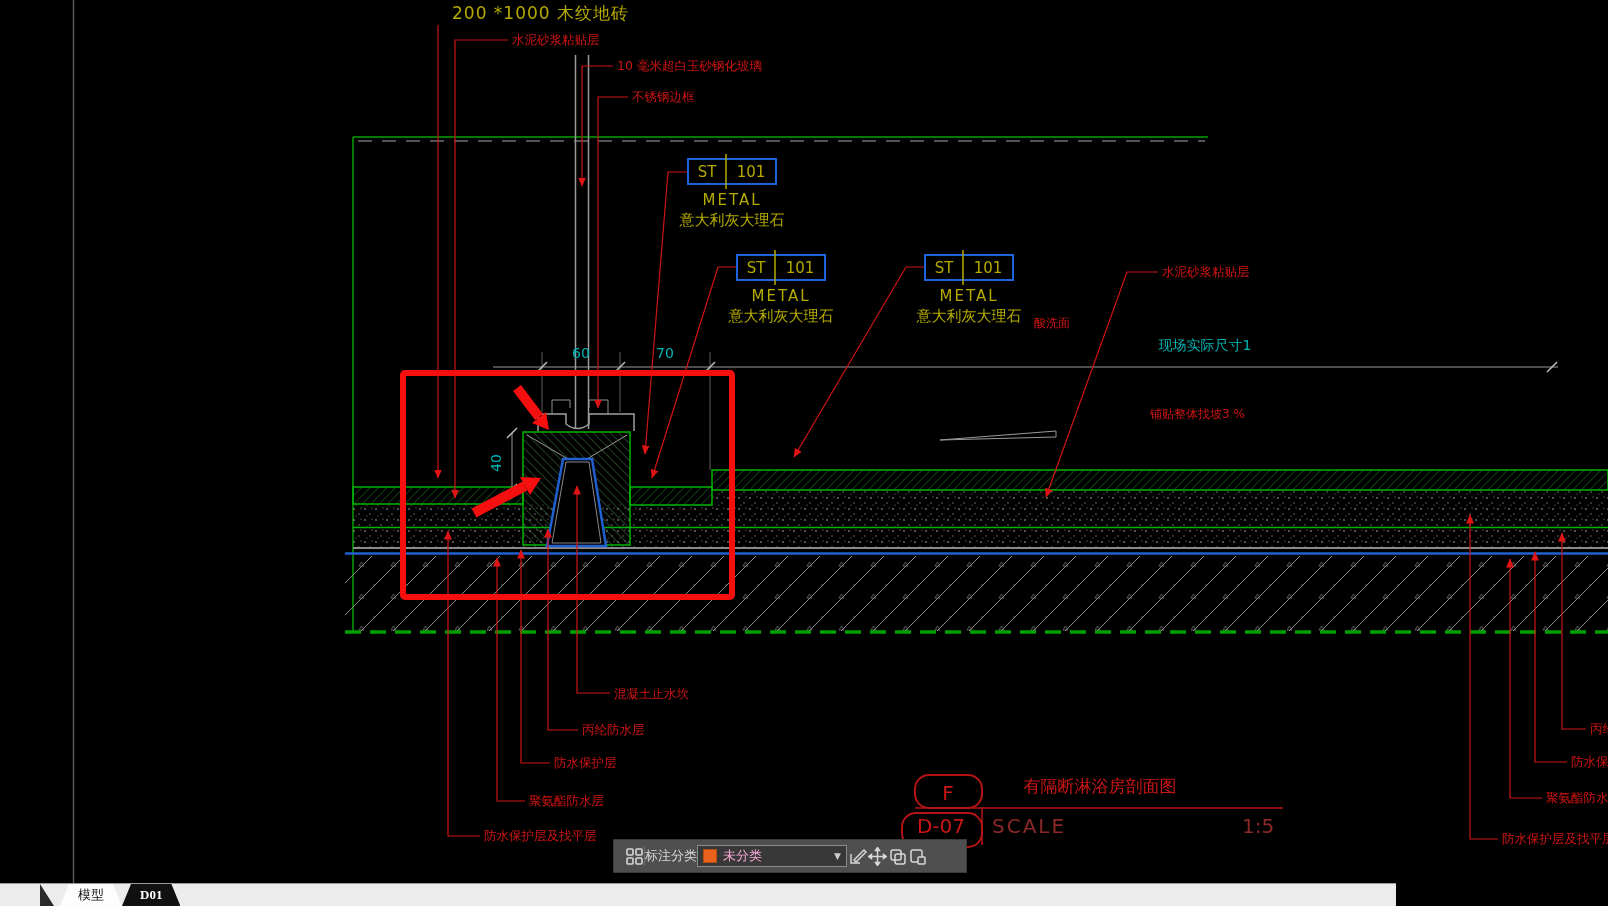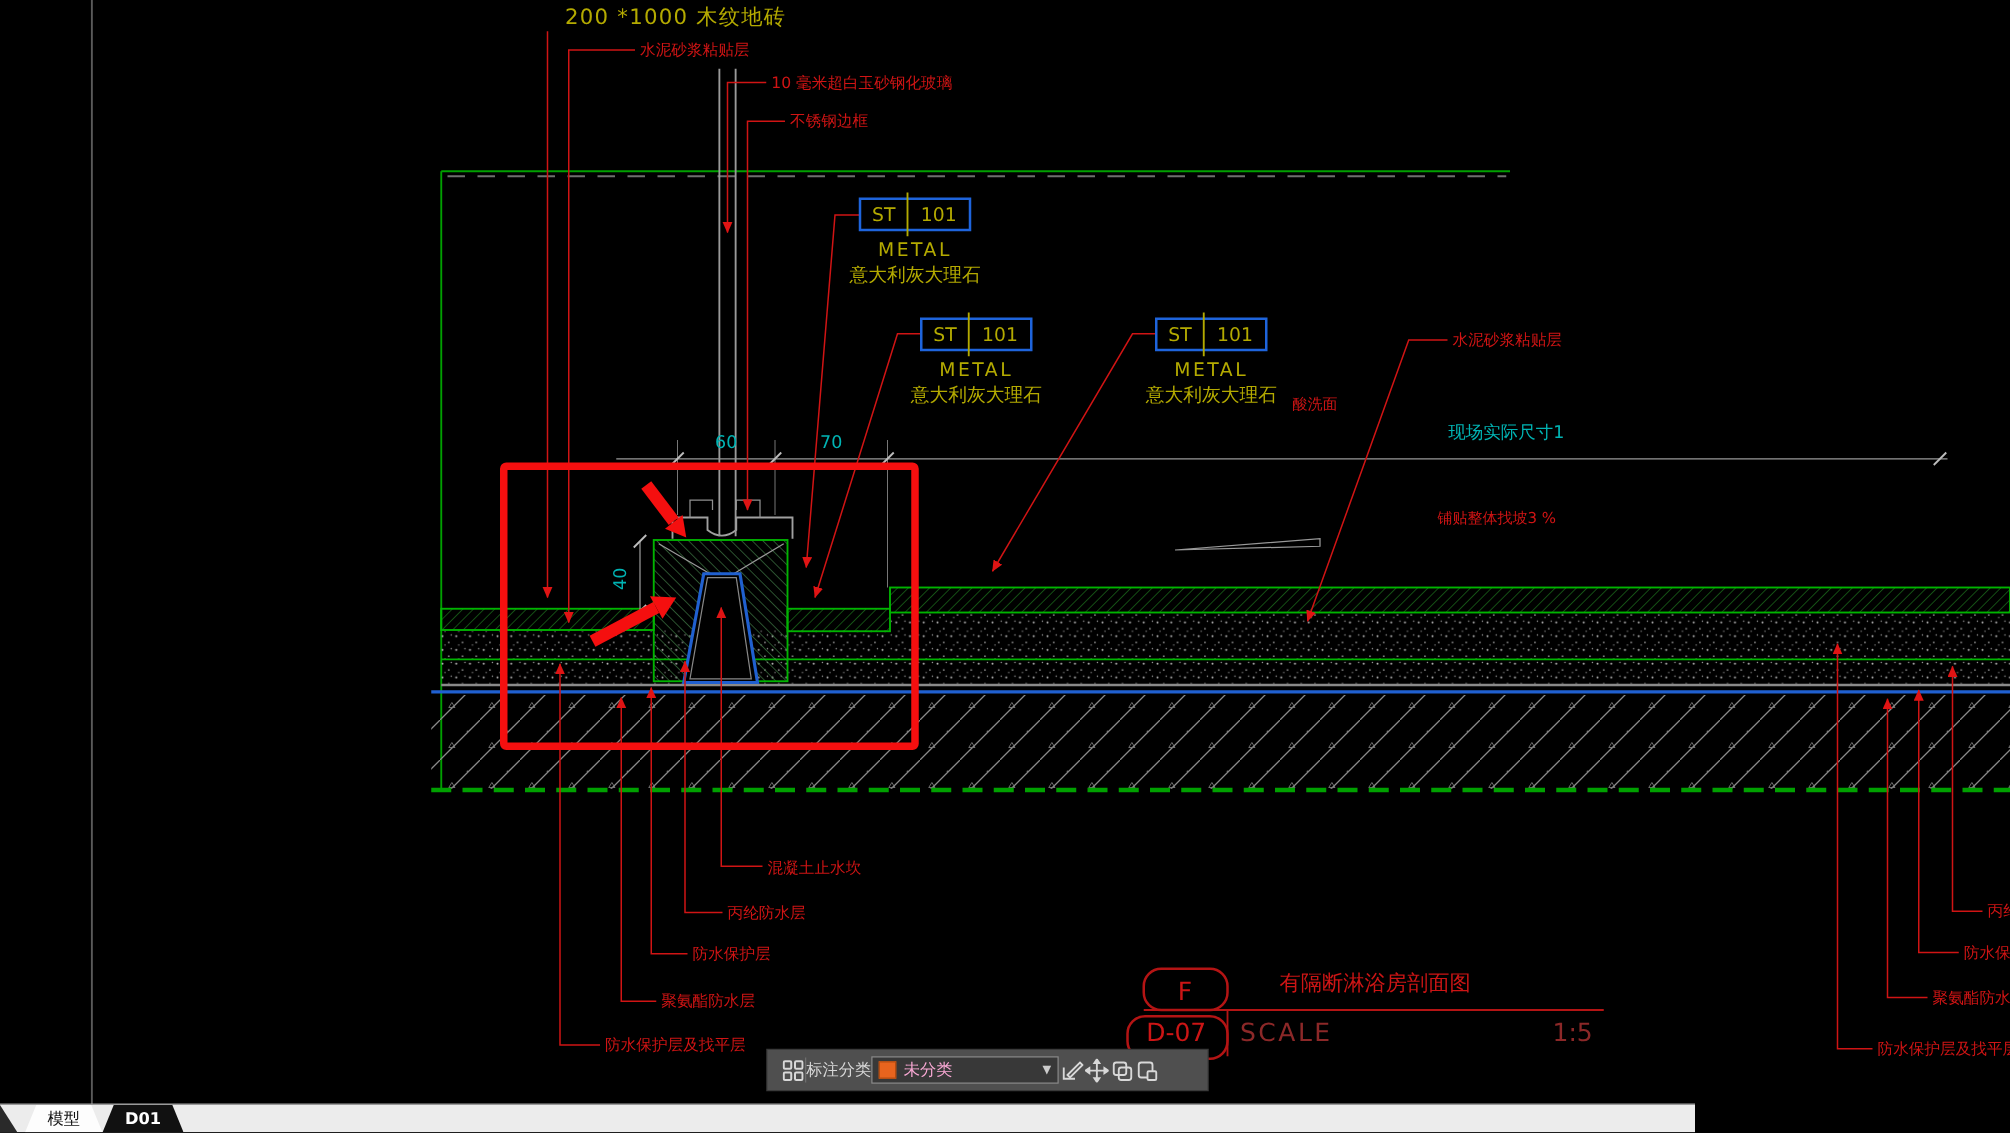--- a/index.html
+++ b/index.html
@@ -13,26 +13,26 @@
   .tb-icon{width:20px;height:20px;display:flex;align-items:center;justify-content:center;cursor:pointer;}
   .tb-sep{width:1px;height:20px;background:#6e6e6e;}
   .tb-label{color:#d8d8d8;font-size:13px;white-space:nowrap;}
   .tb-dropdown{width:150px;height:22px;background:#383838;border:1px solid #8a8a8a;
     display:flex;align-items:center;gap:6px;padding:0 5px;box-sizing:border-box;cursor:pointer;}
   .swatch{width:12px;height:12px;background:#e8641e;border:1px solid #b44c10;flex:0 0 auto;}
   .dd-text{color:#f9a8d4;font-size:13px;flex:1 1 auto;}
   .dd-arrow{color:#cccccc;font-size:9px;flex:0 0 auto;}
   
   #tabbar{position:absolute;left:0;bottom:0;width:1356px;height:22px;background:#ececec;
-    border-top:1px solid #9a9a9a;display:flex;align-items:stretch;}
+    border-top:1px solid #9a9a9a;display:flex;align-items:stretch;padding-left:40px;}
   .tab{height:22px;display:flex;align-items:center;justify-content:center;
     font-size:13px;padding:0 18px;cursor:pointer;
     clip-path:polygon(0 100%,9px 0,calc(100% - 9px) 0,100% 100%);}
   .tab-model{background:#fdfdfd;color:#111;margin-left:6px;outline:1px solid #777;}
-  .tab-layout{background:#111;color:#fff;font-weight:bold;}
+  .tab-layout{background:#111;color:#fff;font-weight:bold;font-family:Liberation Serif, serif;}
   .tab-notch{width:14px;height:22px;background:#2a2a2a;clip-path:polygon(0 0,100% 100%,0 100%);}
 </style>
 </head>
 <body>
 
 <div id="app">
 
 <svg id="cad-svg" width="1608" height="884" viewBox="0 0 1608 884">
   <defs>
     <pattern id="hatchTile" width="6" height="6" patternUnits="userSpaceOnUse" patternTransform="rotate(45)">

